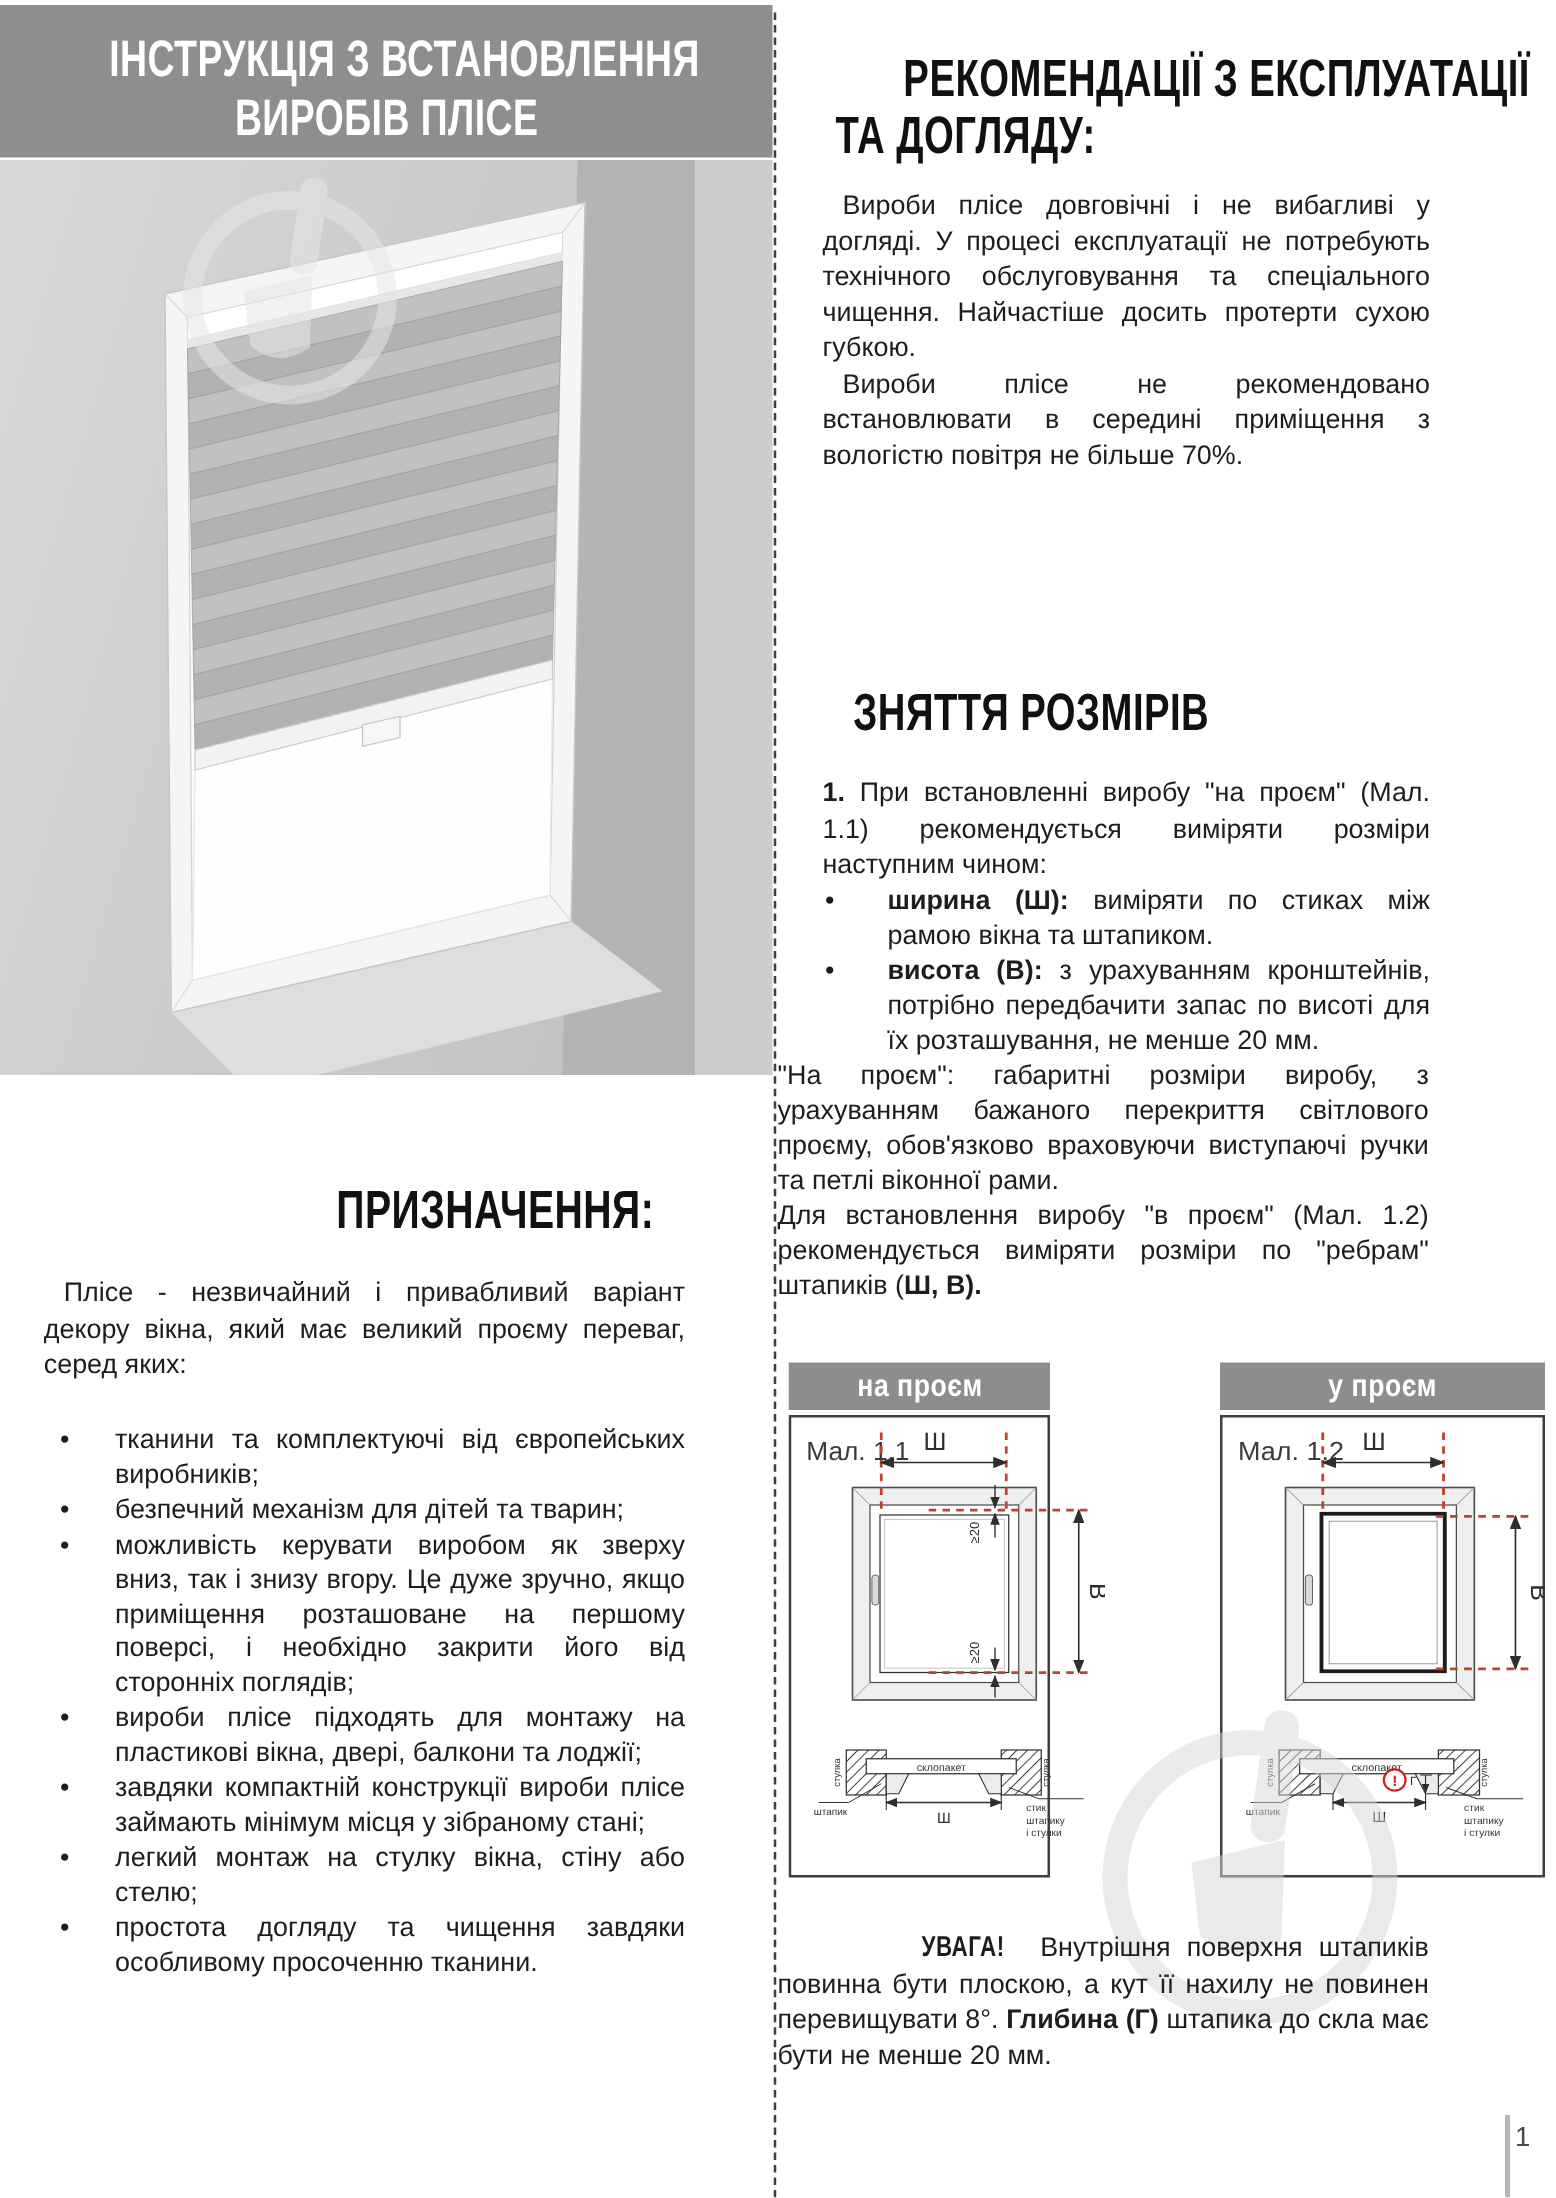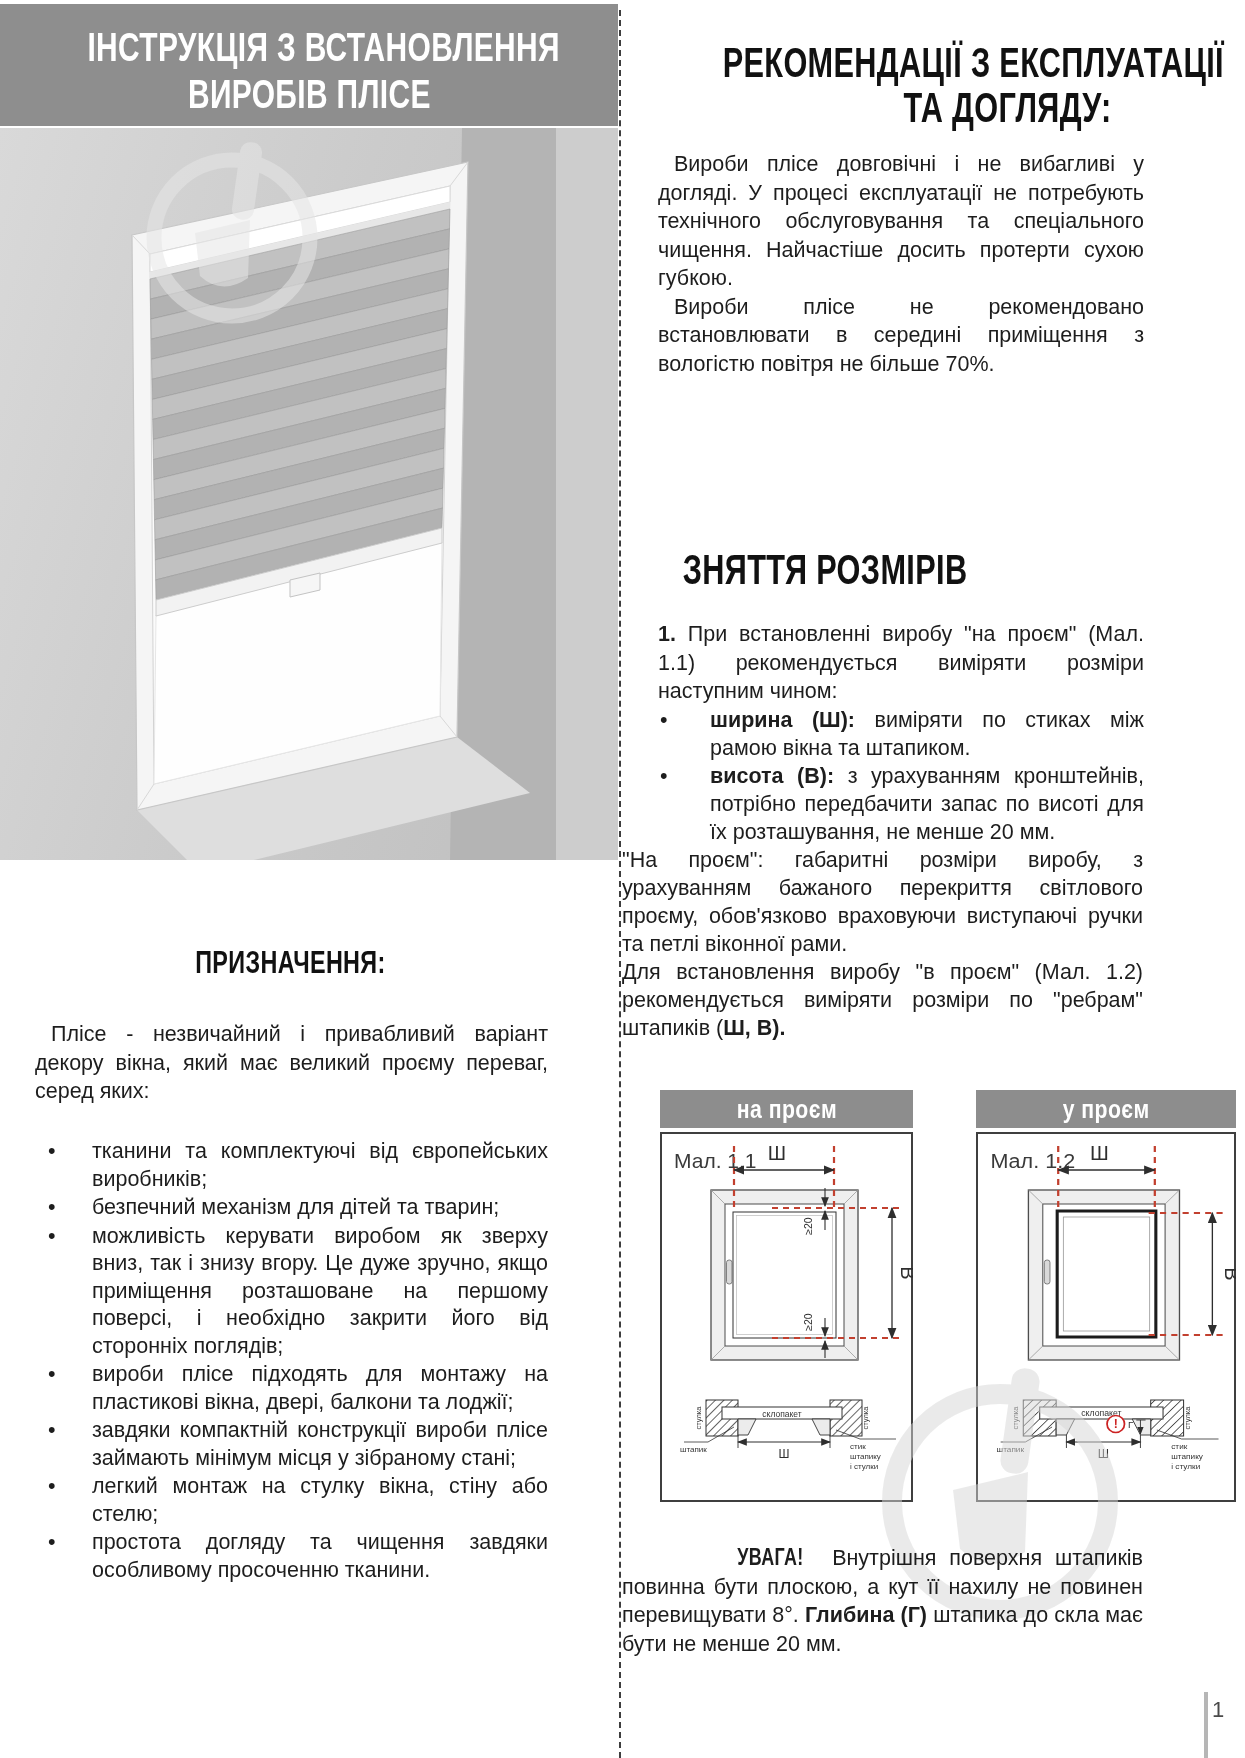--- a/index.html
+++ b/index.html
@@ -4,44 +4,44 @@
 <style>
   html,body{margin:0;padding:0;background:#ffffff;}
   .page{position:relative;width:1245px;height:1758px;background:#fff;overflow:hidden;
         font-family:"Liberation Sans",sans-serif;color:#1d1d1d;}
   .abs{position:absolute;}
   .cond{display:inline-block;transform:scaleX(0.73);transform-origin:center;white-space:nowrap;font-weight:700;letter-spacing:0.5px;}
   
   .title-band{left:0;top:4px;width:618px;height:122px;background:#8e8e8e;color:#fff;
               text-align:center;padding-top:20px;box-sizing:border-box;font-size:41px;line-height:47px;}
   .photo{left:0;top:128px;width:618px;height:732px;}
-  .h1{font-size:32px;color:#111;text-align:center;}
+  .h1{font-size:43px;color:#111;text-align:right;}
   .purpose-h{left:10px;top:944px;width:560px;}
   .intro{left:35px;top:1020px;width:513px;font-size:21.5px;line-height:28.5px;text-align:justify;text-indent:16px;margin:0;}
   .blist{left:35px;top:1138px;width:513px;font-size:21.5px;line-height:27.5px;}
   .bi{position:relative;padding-left:57px;text-align:justify;margin:0 0 1px 0;}
   .bi .dot{position:absolute;left:13px;top:0;}
   
   .vsep{left:619px;top:10px;height:1748px;width:0;border-left:2px dashed #3e3e3e;}
   
-  .care-h{left:630px;top:40px;width:520px;font-size:42px;line-height:45px;text-align:right;color:#111;}
+  .care-h{left:630px;top:40px;width:520px;font-size:42px;line-height:45px;text-align:left;color:#111;}
   .care{left:658px;top:150px;width:486px;font-size:21.5px;line-height:28.5px;}
   .care p{margin:0;text-align:justify;text-indent:16px;}
   .care p.it{margin-top:29px;font-style:italic;}
   .meas-h{left:630px;top:546px;width:520px;font-size:42px;text-align:left;color:#111;}
   .step1{left:658px;top:620px;width:486px;font-size:21.5px;line-height:28.5px;text-align:justify;margin:0;}
   .rlist{left:620px;top:706px;width:524px;font-size:21.5px;line-height:28px;}
   .rli{position:relative;padding-left:90px;text-align:justify;margin:0;}
   .rli .dot{position:absolute;left:40px;top:0;}
   .pblock{left:622px;top:846px;width:521px;font-size:21.5px;line-height:28px;}
   .pblock p{margin:0;text-align:justify;}
   .b{font-weight:700;}
   
   .fig{position:absolute;top:1090px;}
-  .fig1{left:660px;width:253px;height:412px;}
+  .fig1{left:631px;width:209px;height:412px;}
   .fig2{left:976px;width:260px;height:412px;}
   .fig-head{position:absolute;left:0;top:0;right:0;height:38px;background:#8d8d8d;color:#fff;
             text-align:center;font-size:25px;line-height:38px;font-weight:700;}
   .fig-body{position:absolute;left:0;top:42px;right:0;bottom:0;border:2px solid #3f3f3f;background:#fff;}
   .fig svg{position:absolute;left:0;top:0;}
   .wm{left:858px;top:1352px;width:285px;height:285px;z-index:1;pointer-events:none;}
   .attn{left:622px;top:1543px;width:521px;font-size:21.5px;line-height:28.5px;text-align:justify;
         text-indent:56px;margin:0;z-index:2;}
   .attn .cond{font-size:23px;transform:scaleX(0.78);}
   

